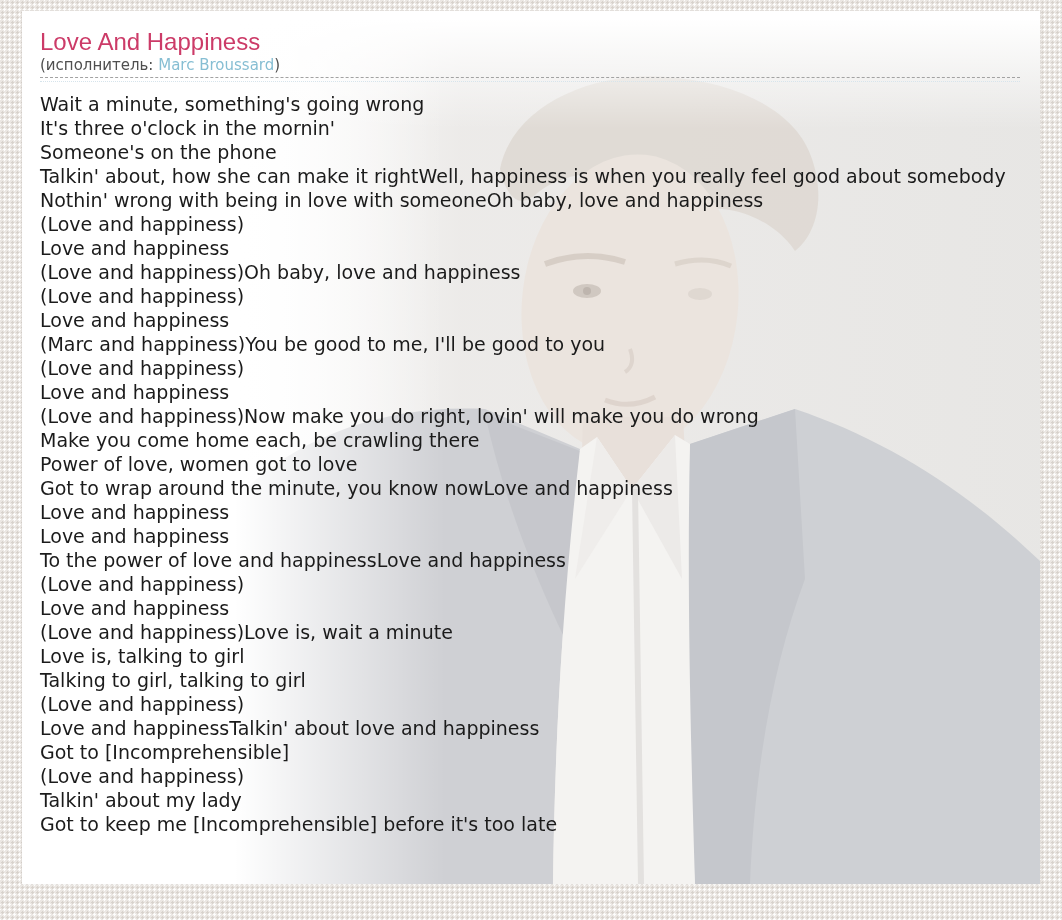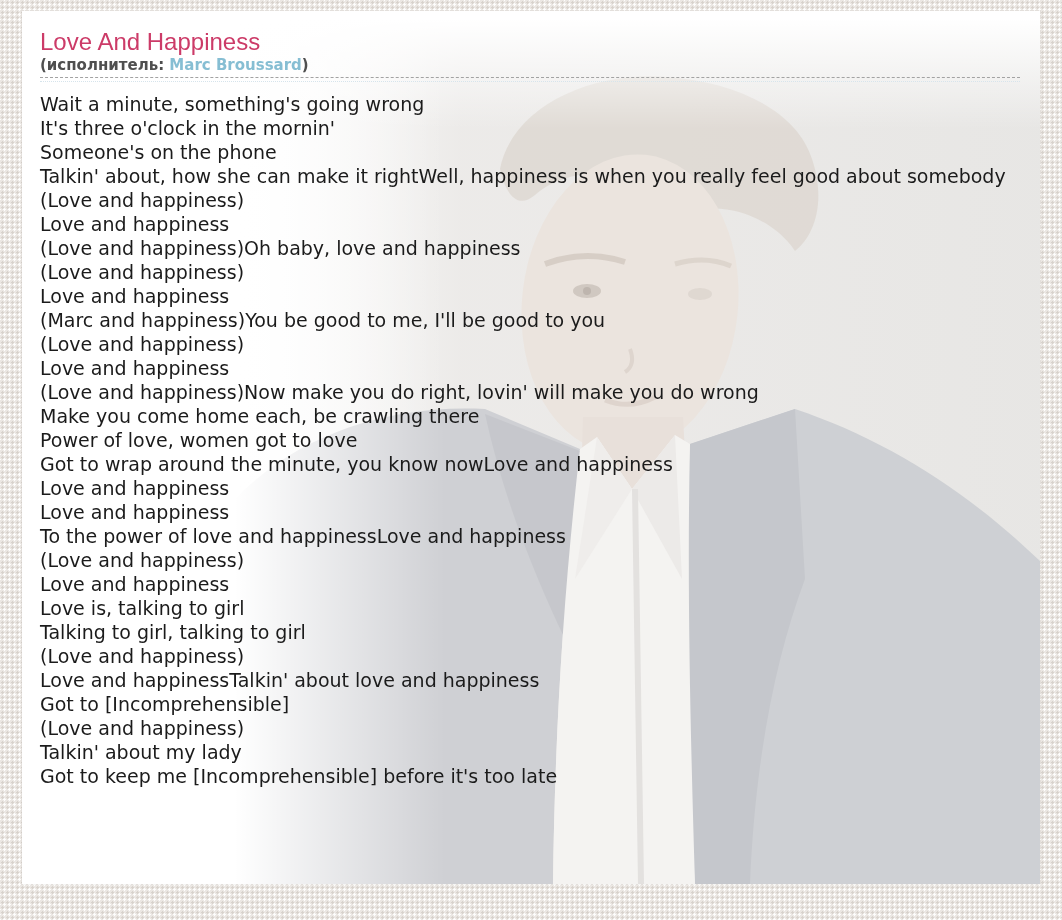--- a/index.html
+++ b/index.html
@@ -22,21 +22,21 @@
   .photo-wrap{
     position:absolute;right:0;bottom:0;width:805px;height:865px;
     pointer-events:none;z-index:0;
   }
   .header{position:relative;z-index:2;padding:18px 0 0 18px;}
   h1.song-title{
     margin:0;font-family:"Liberation Sans","DejaVu Sans",sans-serif;
     font-size:24px;line-height:26px;font-weight:400;color:#cc3b68;
   }
   .artist-line{
-    margin:0;font-size:15px;line-height:20px;color:#4f4f4f;font-weight:bold;
+    margin:0;font-size:15px;line-height:20px;color:#4f4f4f;
   }
   .artist-link{color:#86bed3;text-decoration:none;cursor:pointer;}
   .separator{
     position:relative;z-index:2;
     margin:2px 20px 0 18px;height:3px;
     border-top:1px dashed #a2a2a2;
     border-bottom:1px dotted #d6e4ec;
   }
   .lyrics{
     position:relative;z-index:2;margin:10px 0 0 18px;
@@ -108,37 +108,39 @@
       <p class="artist-line"><span>(исполнитель: </span><span class="artist-link">Marc Broussard</span><span>)</span></p>
     </div>
 
     <div class="separator"></div>
 
     <div class="lyrics">
         <div class="lyric-line">Wait a minute, something's going wrong</div>
         <div class="lyric-line">It's three o'clock in the mornin'</div>
         <div class="lyric-line">Someone's on the phone</div>
         <div class="lyric-line">Talkin' about, how she can make it rightWell, happiness is when you really feel good about somebody</div>
+        <div class="lyric-line">Nothin' wrong with being in love with someoneOh baby, love and happiness</div>
         <div class="lyric-line">(Love and happiness)</div>
         <div class="lyric-line">Love and happiness</div>
         <div class="lyric-line">(Love and happiness)Oh baby, love and happiness</div>
         <div class="lyric-line">(Love and happiness)</div>
         <div class="lyric-line">Love and happiness</div>
         <div class="lyric-line">(Marc and happiness)You be good to me, I'll be good to you</div>
         <div class="lyric-line">(Love and happiness)</div>
         <div class="lyric-line">Love and happiness</div>
         <div class="lyric-line">(Love and happiness)Now make you do right, lovin' will make you do wrong</div>
         <div class="lyric-line">Make you come home each, be crawling there</div>
         <div class="lyric-line">Power of love, women got to love</div>
         <div class="lyric-line">Got to wrap around the minute, you know nowLove and happiness</div>
         <div class="lyric-line">Love and happiness</div>
         <div class="lyric-line">Love and happiness</div>
         <div class="lyric-line">To the power of love and happinessLove and happiness</div>
         <div class="lyric-line">(Love and happiness)</div>
         <div class="lyric-line">Love and happiness</div>
+        <div class="lyric-line">(Love and happiness)Love is, wait a minute</div>
         <div class="lyric-line">Love is, talking to girl</div>
         <div class="lyric-line">Talking to girl, talking to girl</div>
         <div class="lyric-line">(Love and happiness)</div>
         <div class="lyric-line">Love and happinessTalkin' about love and happiness</div>
         <div class="lyric-line">Got to [Incomprehensible]</div>
         <div class="lyric-line">(Love and happiness)</div>
         <div class="lyric-line">Talkin' about my lady</div>
         <div class="lyric-line">Got to keep me [Incomprehensible] before it's too late</div>
       </div>
 

